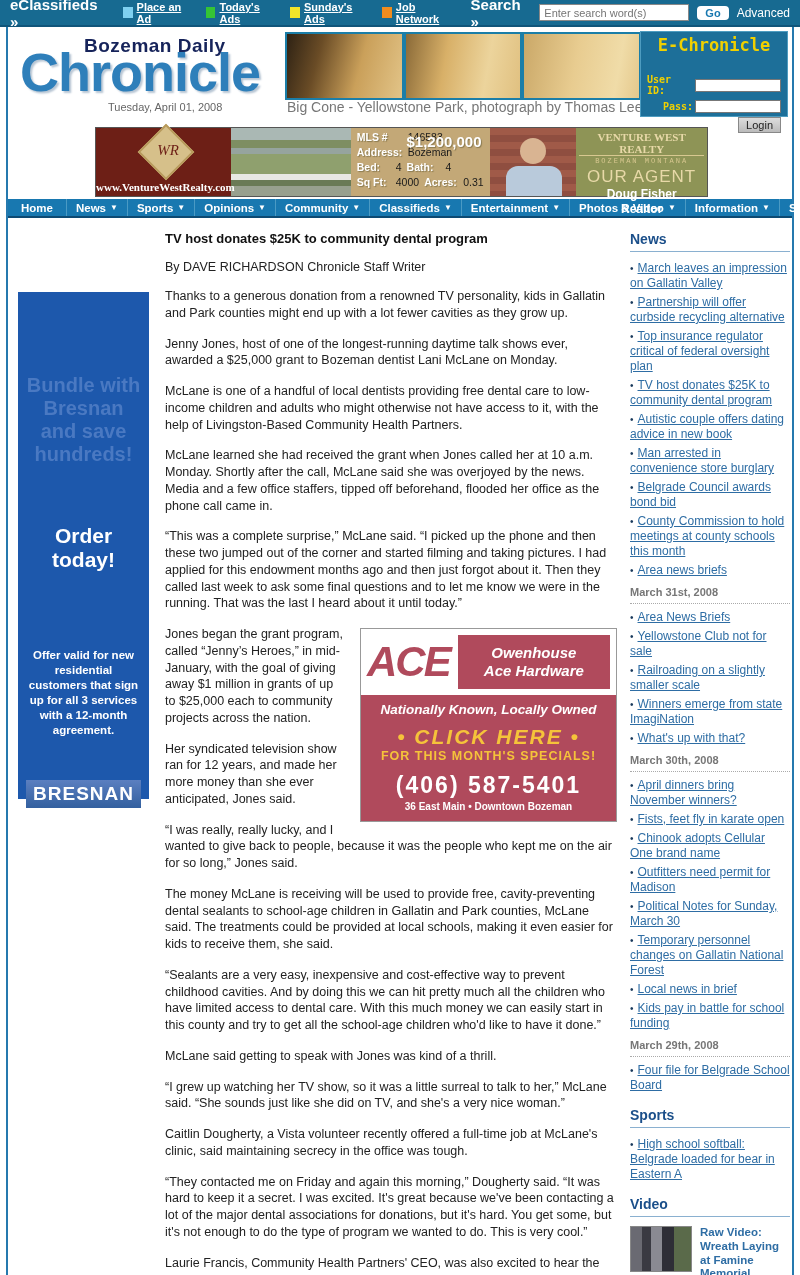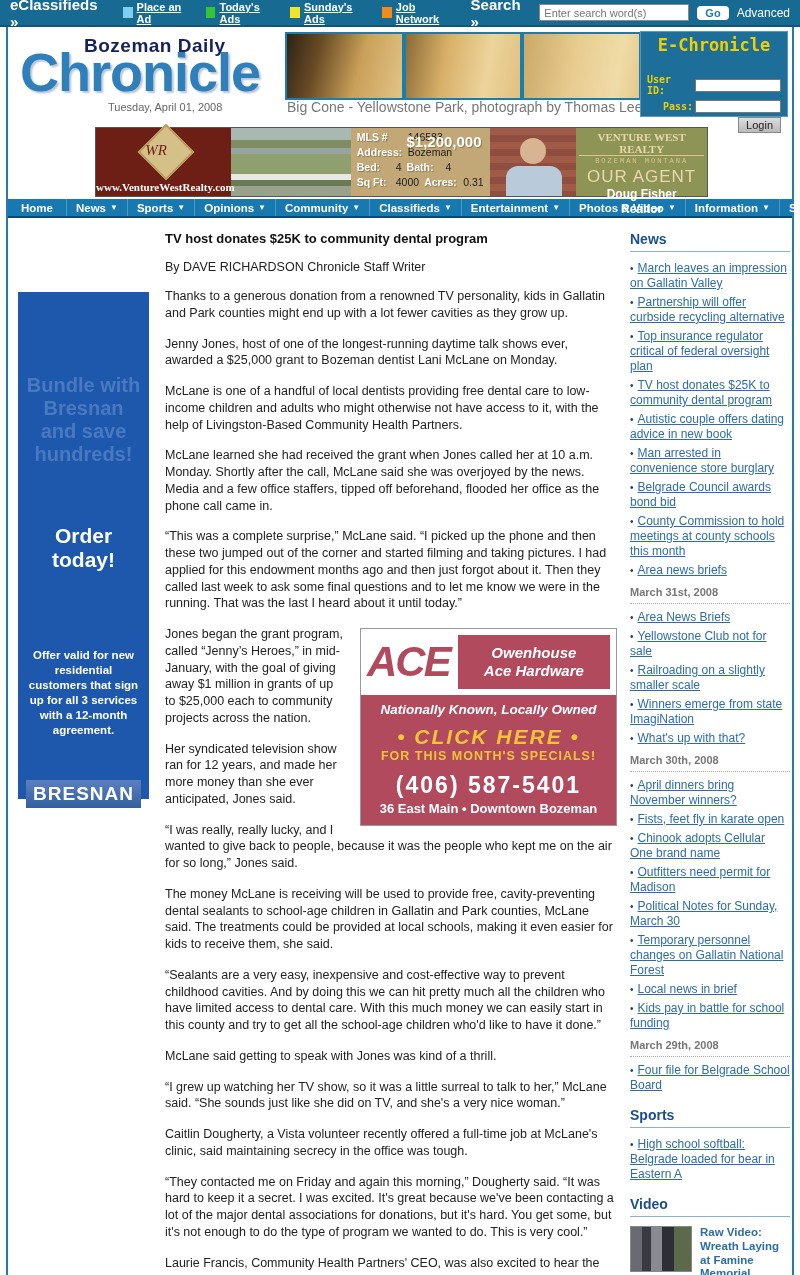--- a/index.html
+++ b/index.html
@@ -41,21 +41,21 @@
   .echron-label { font-family:"DejaVu Sans Mono", monospace; font-size:10px; font-weight:bold; color:#f0d000; }
   .echron-input { width:86px; height:13px; border:1px solid #777; font-size:10px; }
   .login-row { display:flex; justify-content:flex-end; }
   .login-btn { background:linear-gradient(#ddd,#bbb); border:1px solid #888; font-size:11px; padding:1px 7px; color:#222; cursor:pointer; }
 
   
   .banner-wrap { padding:6px 0 2px 87px; }
   .banner { width:613px; height:70px; display:flex; border:1px solid #555; cursor:pointer; }
   .vw-left { width:145px; background:#6d1f16; position:relative; }
   .vw-diamond { position:absolute; left:50px; top:4px; width:40px; height:40px; background:#d6c08a; border:2px solid #b89a5c; transform:rotate(45deg); }
-  .vw-mono { position:absolute; left:32px; top:14px; width:56px; text-align:center; font-family:"Liberation Serif", serif; font-style:italic; font-size:15px; color:#6d1f16; }
+  .vw-mono { position:absolute; left:44px; top:14px; width:56px; text-align:center; font-family:"Liberation Serif", serif; font-style:italic; font-size:15px; color:#6d1f16; }
   .vw-site { position:absolute; bottom:3px; width:100%; text-align:center; color:#fff; font-family:"Liberation Serif", serif; font-weight:bold; font-size:11px; }
   .vw-house { width:128px; background:linear-gradient(to bottom,#aab8b4 0 12px,#7e8e62 12px 20px,#96a49e 20px 26px,#8fa06e 26px 46px,#e8e8e4 46px 52px,#6a7a55 52px 58px,#98a08e 58px); }
   .vw-details { flex:1; background:#c3a877; padding:3px 6px; font-size:10.5px; position:relative; }
   .vw-row { display:flex; align-items:center; margin-bottom:3px; gap:5px; }
   .vw-lab { color:#fff; font-weight:bold; text-shadow:1px 1px 1px #8a7a50; min-width:46px; }
   .vw-lab.sm { min-width:34px; }
   .vw-val { color:#1a1a1a; }
   .vw-price { position:absolute; right:8px; top:5px; color:#fff; font-weight:bold; font-size:15px; text-shadow:1px 1px 1px #8a7a50; }
   .vw-agent { width:93px; position:relative; background:repeating-linear-gradient(#a05a48 0 7px,#8f4e40 7px 14px); overflow:hidden; }
   .vw-agent::before { content:""; position:absolute; left:30px; top:10px; width:26px; height:26px; border-radius:50%; background:#d9b492; }
@@ -89,21 +89,21 @@
   
   .ace { float:right; width:257px; margin:2px 0 6px 14px; border:1px solid #999; cursor:pointer; }
   .ace-top { background:#fff; display:flex; align-items:center; padding:6px 6px; gap:8px; }
   .ace-logo { color:#b04a5c; font-size:42px; font-weight:900; font-style:italic; letter-spacing:-2px; line-height:.9; }
   .ace-store { background:#b04a5c; color:#fff; font-style:italic; font-weight:bold; font-size:15px; text-align:center; padding:9px 8px; line-height:1.2; flex:1; }
   .ace-bottom { background:#b04a5c; text-align:center; padding:7px 2px 9px; }
   .ace-tagline { color:#fff; font-weight:bold; font-style:italic; font-size:13.5px; margin-bottom:8px; }
   .ace-click { color:#f5c33a; font-weight:900; font-style:italic; font-size:21px; letter-spacing:2px; }
   .ace-specials { color:#f5c33a; font-weight:bold; font-size:12.5px; letter-spacing:1px; margin-bottom:9px; }
   .ace-phone { color:#fff; font-weight:bold; font-size:23px; letter-spacing:2px; }
-  .ace-addr { color:#fff; font-weight:bold; font-size:13px; margin-top:2px; }
+  .ace-addr { color:#fff; font-weight:bold; font-size:10px; margin-top:2px; }
 
   
   .sidebar { position:absolute; left:622px; top:13px; width:160px; }
   .sb-header { color:#1b4f8a; font-size:14px; font-weight:bold; padding-bottom:4px; border-bottom:1px solid #8ab0d0; margin-bottom:9px; }
   .sb-section { margin-bottom:14px; }
   .sb-item { font-size:12px; line-height:1.25; margin-bottom:4px; }
   .sb-item .bullet { color:#1a3a5c; margin-right:4px; font-size:10px; }
   .sb-item.link { cursor:pointer; }
   .sb-item.link .txt { color:#2e6da4; text-decoration:underline; }
   .sb-item.date { border-bottom:1px dotted #aaa; padding-bottom:3px; margin:7px 0 6px; }

